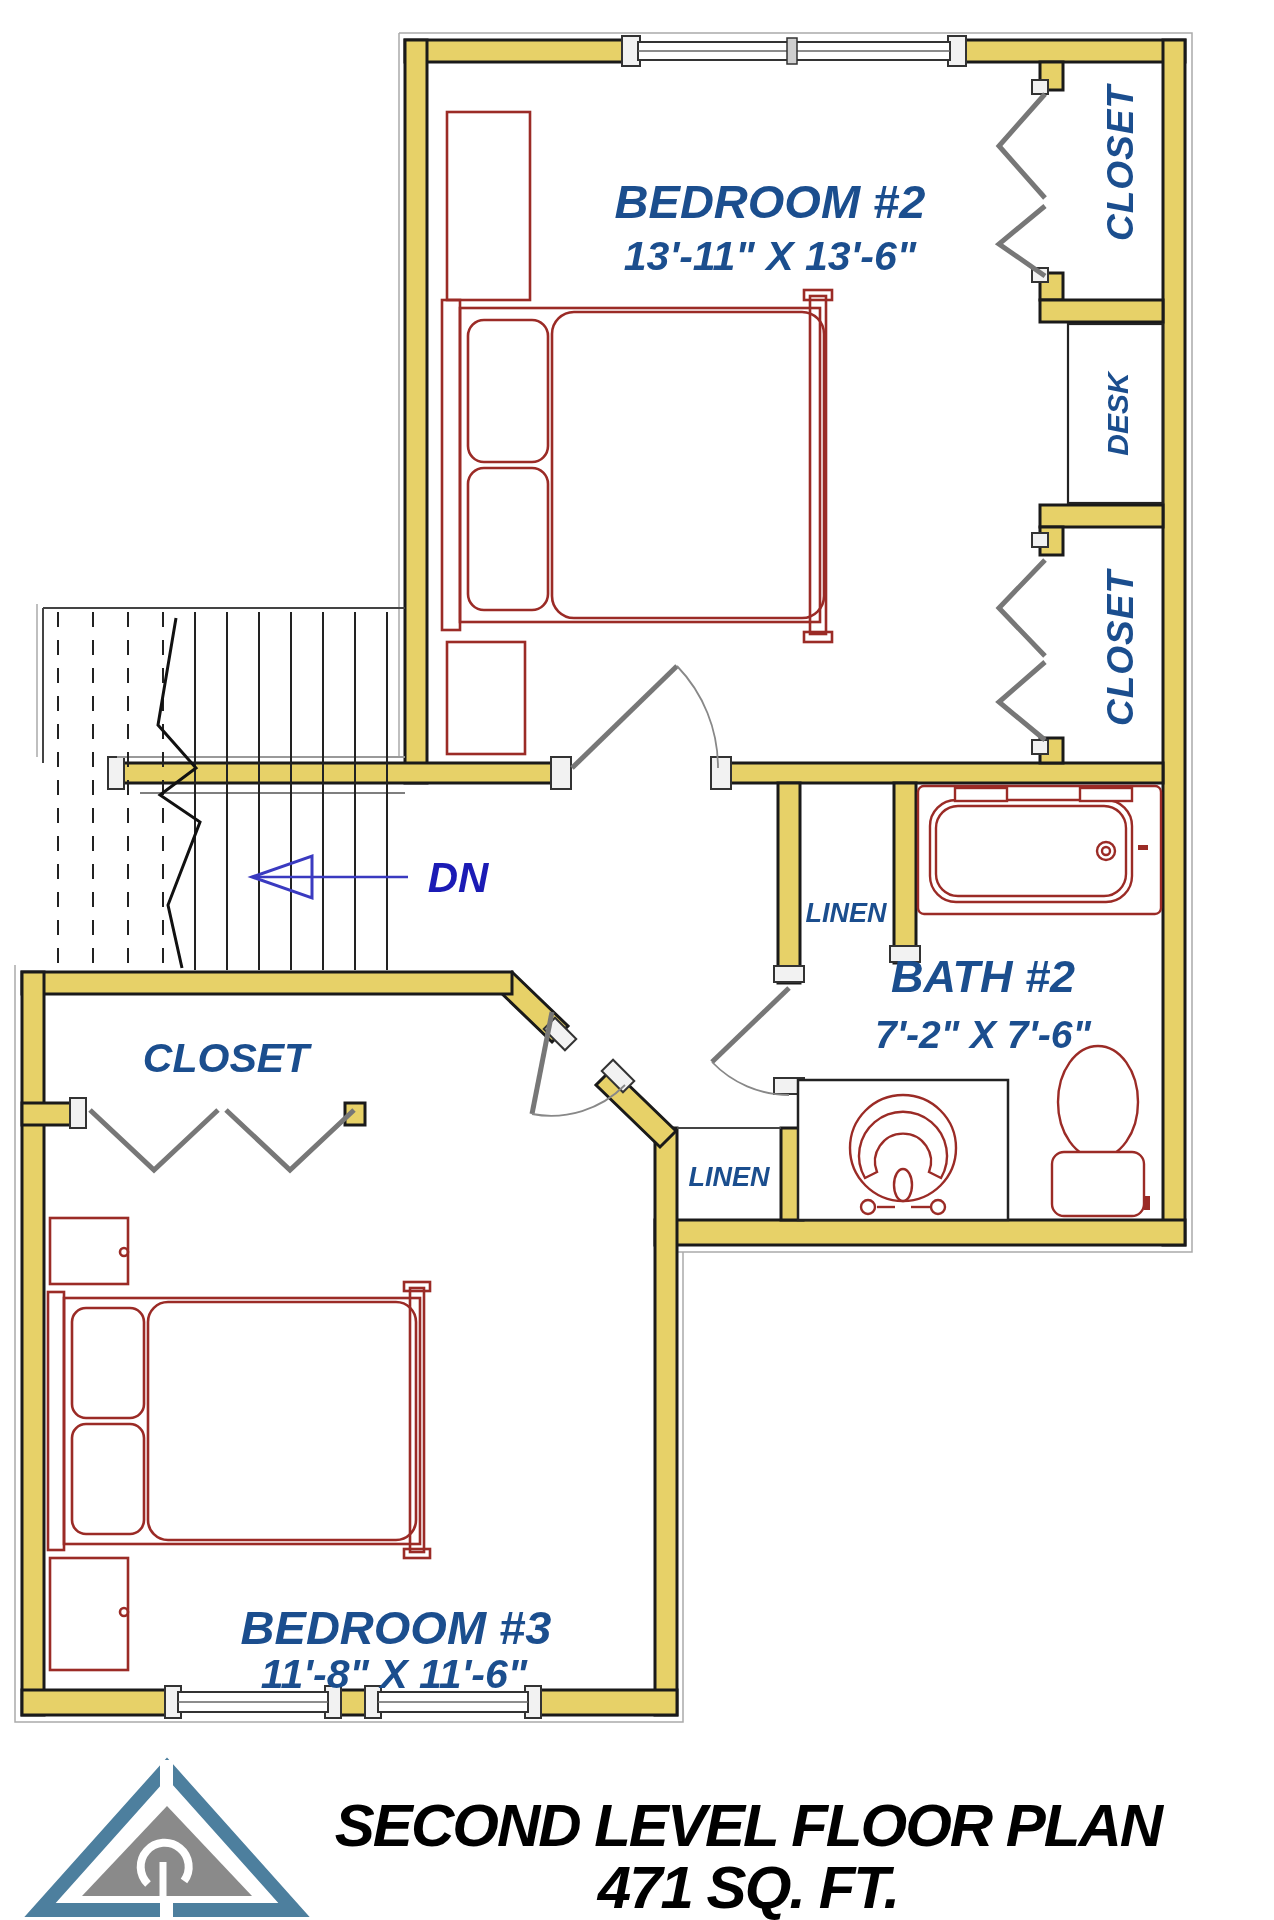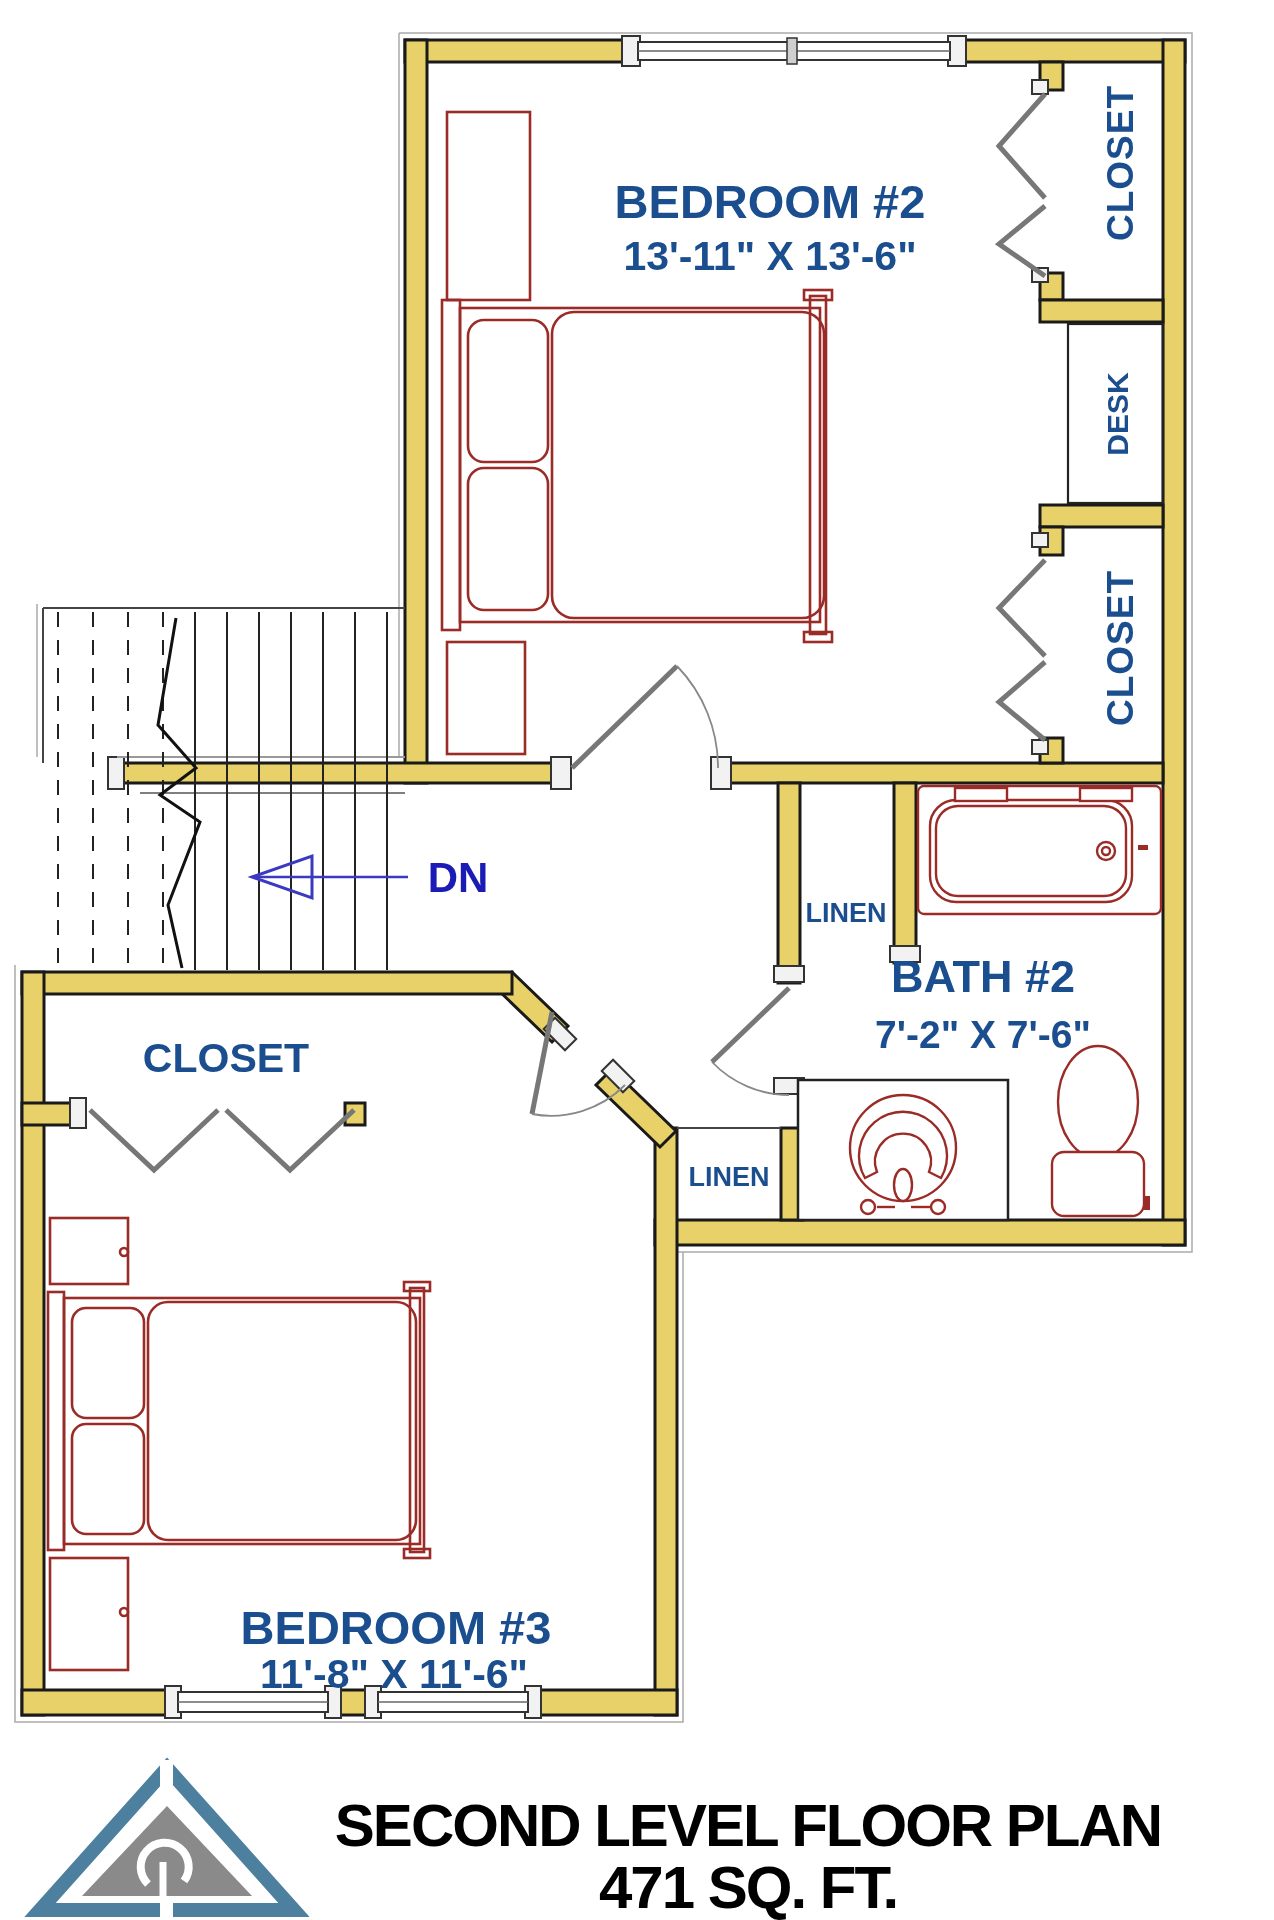--- a/index.html
+++ b/index.html
@@ -1,17 +1,17 @@
 <!DOCTYPE html>
 <html><head>
 <meta charset="utf-8">
 <style>
   html,body{margin:0;padding:0;background:#ffffff;}
   .page{position:relative;width:1274px;height:1920px;background:#fff;overflow:hidden;
-        font-family:"Liberation Sans", sans-serif;}
+        font-family:"Liberation Sans", sans-serif;font-style:italic;}
   svg{display:block;}
   .wall{fill:#E7D168;stroke:#1a1a1a;stroke-width:3;}
   .jamb{fill:#f2f2f2;stroke:#333;stroke-width:2;}
   .thin{stroke:#444;stroke-width:2;fill:none;}
   .ext{stroke:#aaa;stroke-width:1.5;fill:none;}
   .door{stroke:#777;stroke-width:5;fill:none;}
   .arc{stroke:#888;stroke-width:1.8;fill:none;}
   .furn{fill:none;stroke:#9B2B26;stroke-width:2.6;}
   .fix{fill:#fff;stroke:#9B2B26;stroke-width:2.4;}
   .blk{fill:none;stroke:#222;stroke-width:2.2;}

